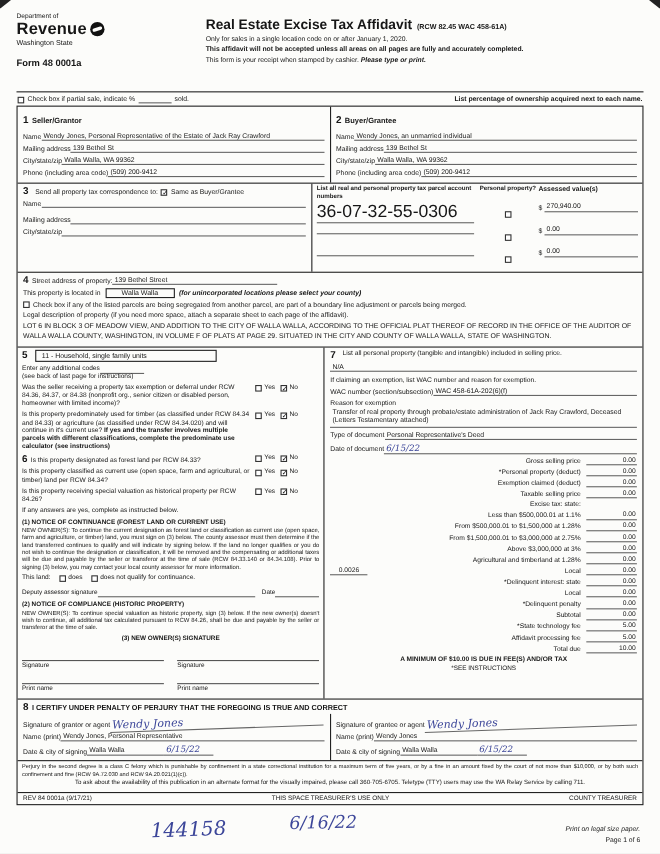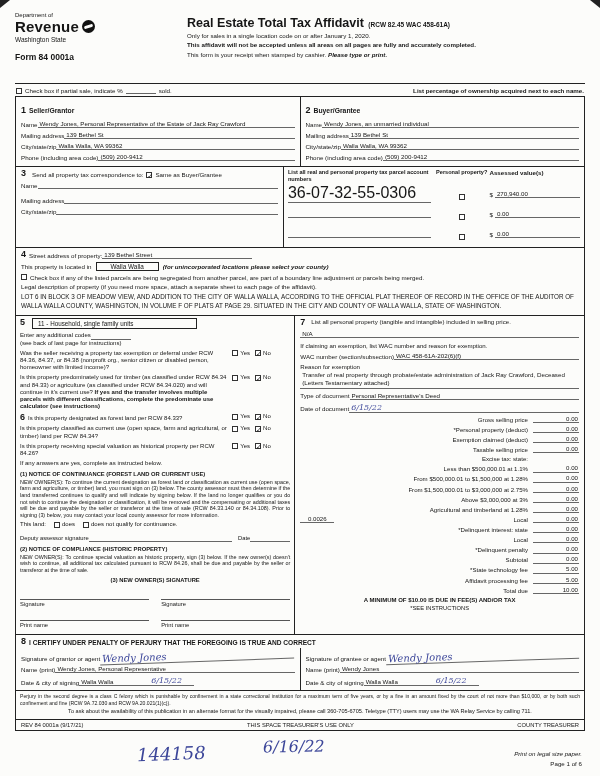--- a/index.html
+++ b/index.html
@@ -42,21 +42,21 @@
 
   .mainbox{border:1px solid #222}
   .srow{display:flex;border-top:1px solid #222}
   .srow.first{border-top:0}
   .col{flex:1;padding:2px 5px 5px}
   .col+.col{border-left:1px solid #222}
 
   
   .s3left{width:47%;padding:2px 5px 5px;font-size:6.2px}
   .s3right{width:53%;border-left:1px solid #222;padding:2px 4px 4px}
-  .prow{display:flex;align-items:center;margin-top:2px}
+  .prow{display:flex;align-items:flex-start;margin-top:2px}
   .phead{align-items:flex-start;font-weight:bold;font-size:5.6px;line-height:1.2;margin-top:0}
   .pc1{width:50%;padding-right:3px}
   .pc2{width:19%;text-align:center}
   .pc3{width:31%;display:flex;align-items:flex-end;font-size:6.2px}
   .pfill{border-bottom:1px solid #666;min-height:8px;display:block}
   .pc3 .fill{flex:1;margin-left:2px}
 
   .sec4{padding:2px 5px 4px;font-size:6.2px}
   .locbox{display:inline-block;border:1px solid #222;padding:0 14px;font-size:6.4px;margin:0 4px;min-height:9px}
   .legal{margin-top:2.5px;font-size:6.3px;line-height:1.4}
@@ -114,25 +114,25 @@
   <div class="corner r"></div>
 
   <div class="header">
     <div class="logo-block">
       <div class="dept-small">Department of</div>
       <div class="dept-row">
         <span class="dept-big">Revenue</span>
         <span class="logo-mark"></span>
       </div>
       <div class="dept-state">Washington State</div>
-      <div class="form-no">Form 84 0001a</div>
+      <div class="form-no">Form 48 0001a</div>
     </div>
     <div class="title-block">
       <div>
-        <span class="title">Real Estate Total Tax Affidavit</span>
+        <span class="title">Real Estate Excise Tax Affidavit</span>
         <span class="rcw">(RCW 82.45 WAC 458-61A)</span>
       </div>
       <div class="hnote">Only for sales in a single location code on or after January 1, 2020.</div>
       <div class="hnote bold">This affidavit will not be accepted unless all areas on all pages are fully and accurately completed.</div>
       <div class="hnote"><span>This form is your receipt when stamped by cashier. </span><span class="bi">Please type or print.</span></div>
     </div>
   </div>
 
   <div class="partial-row">
     <div class="partial-left">

